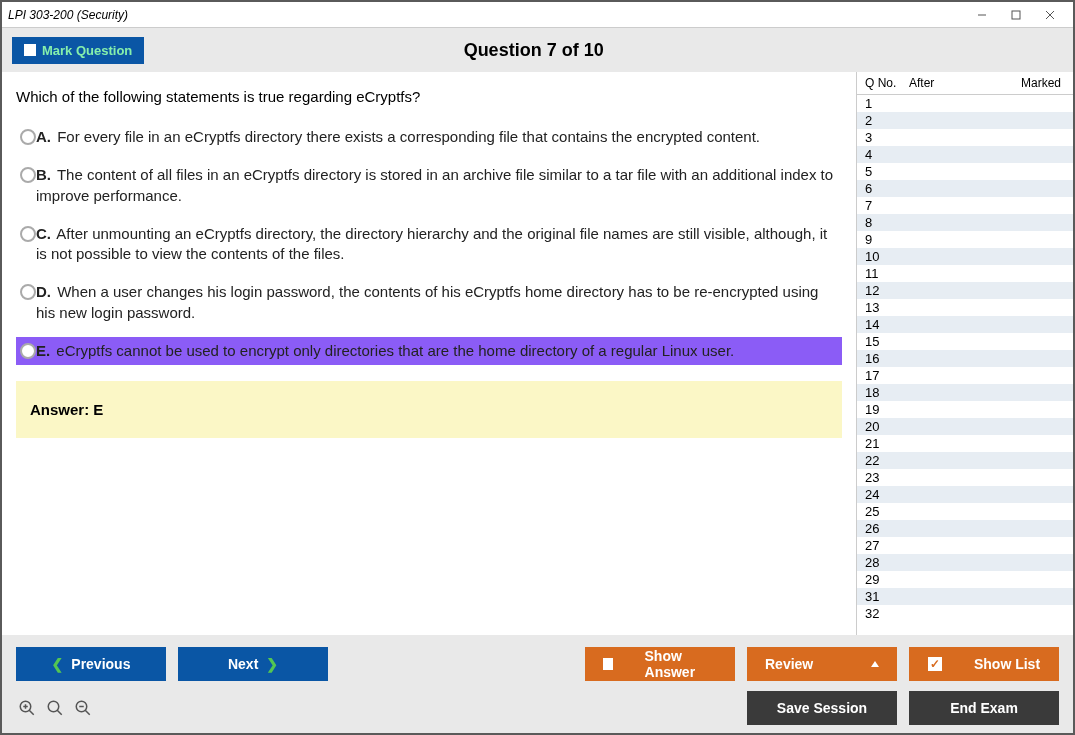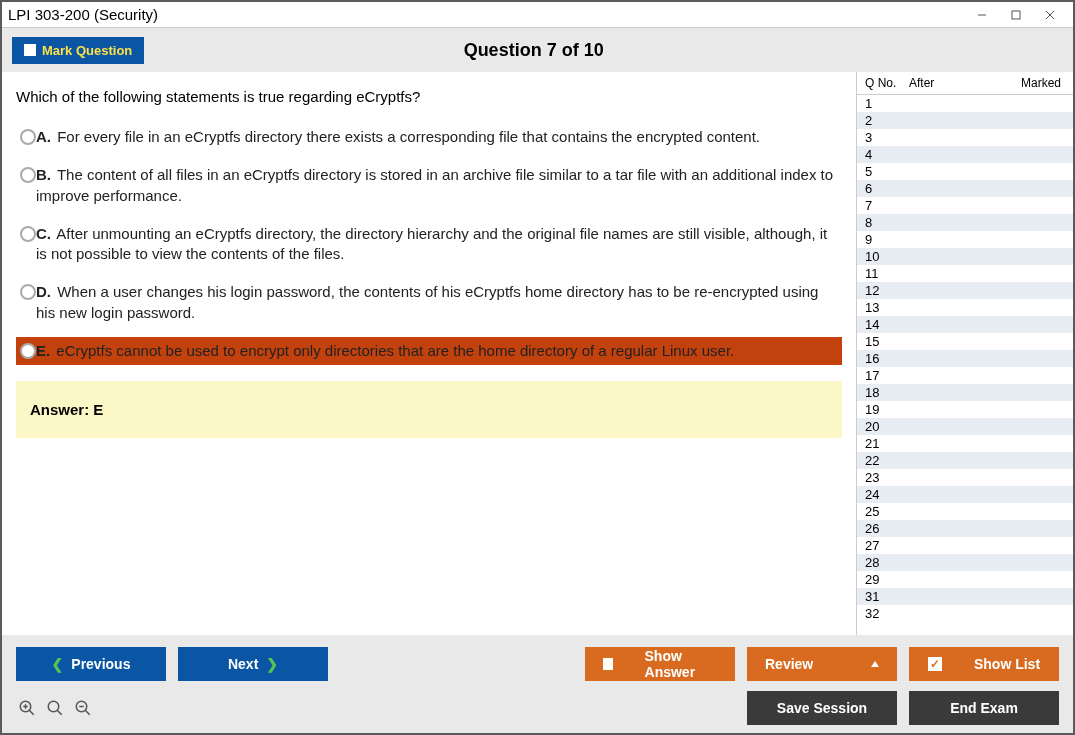--- a/index.html
+++ b/index.html
@@ -6,52 +6,52 @@
   html, body { font-family: Arial, Helvetica, sans-serif; font-size: 13px; color: #000; }
   .window {
     width: 1075px; height: 735px; border: 2px solid #5a5a5a; background: #fff;
     display: flex; flex-direction: column;
   }
   
   .titlebar {
     height: 26px; display: flex; align-items: center; padding: 0 6px;
     border-bottom: 1px solid #ccc; background: #fff;
   }
-  .titlebar .title { flex: 1; font-size: 15px; }
+  .titlebar .title { flex: 1; font-size: 12px; font-style: italic; }
   .titlebar .win-btn {
     width: 34px; height: 22px; display: flex; align-items: center; justify-content: center;
     font-size: 14px; color: #555; cursor: pointer;
   }
   .titlebar .win-btn svg { width: 10px; height: 10px; }
   
   .header {
     height: 44px; background: #e9e9e9; display: flex; align-items: center; padding: 0 10px;
   }
   .mark-btn {
-    background: #0a56a5; color: #fde047; font-weight: bold; font-size: 13px;
+    background: #0a56a5; color: #86efac; font-weight: bold; font-size: 13px;
     padding: 6px 12px; display: flex; align-items: center; gap: 6px; cursor: pointer;
   }
   .mark-btn .box { width: 12px; height: 12px; background:#fff; display:inline-block;}
   .header .q-title {
     flex: 1; text-align: center; font-weight: bold; font-size: 18px; margin-right: 140px;
   }
   
   .main {
     flex: 1; display: flex; overflow: hidden;
   }
   .content {
     flex: 1; padding: 16px 14px 10px 14px; overflow: auto; border-right: 1px solid #ccc;
   }
   .question-text { font-size: 15px; margin-bottom: 18px; }
   .option {
     display: flex; align-items: flex-start; gap: 0; padding: 4px 4px; margin-bottom: 10px;
     font-size: 15px; line-height: 1.35; color:#222;
   }
   .option.highlight {
-     background: #c2410c; padding: 4px 4px; text-align: center;
+     background: #8b5cf6; padding: 4px 4px; text-align: center;
   }
   .radio {
     flex: none; width: 16px; height: 16px; border-radius: 50%; border: 2px solid #aaa;
     margin-top: 2px; background:#fff;
   }
   .option .text b { margin-right: 2px; }
   .answer-box {
     background: #fbf7c6; padding: 20px 14px; margin-top: 16px; font-weight: bold; font-size: 15px;
   }
   

